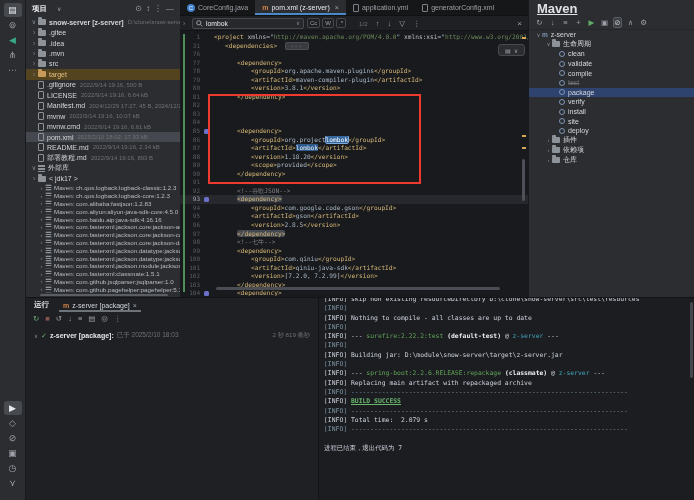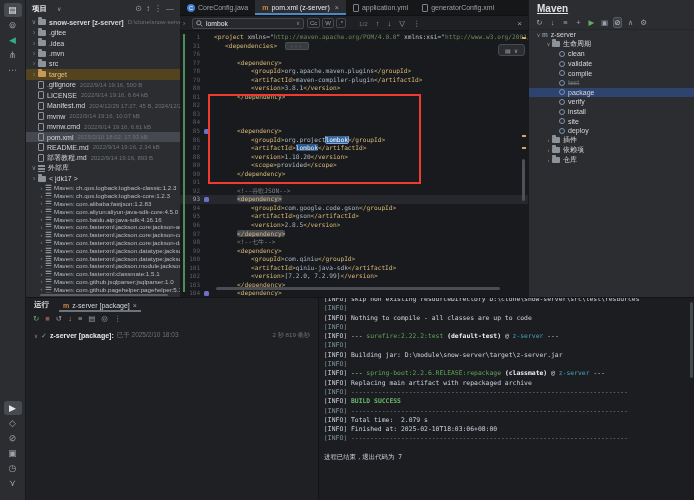--- a/index.html
+++ b/index.html
@@ -85,21 +85,21 @@
   .redbox{position:absolute;left:28px;top:63px;width:213px;height:90px;border:2px solid #ef3b2f;z-index:5;pointer-events:none;}
   .ewidget{position:absolute;left:318px;top:13px;width:27px;height:12px;background:#2b2d30;border:1px solid #474a50;
            border-radius:3px;display:flex;align-items:center;justify-content:center;gap:3px;color:#9da0a8;font-size:6px;z-index:6;}
   .etick{position:absolute;left:342px;width:4px;height:2px;background:#d7a759;}
   .ethumb{position:absolute;left:342px;width:3px;height:42px;background:#4d5157;border-radius:2px;top:128px;}
   .ehscroll{position:absolute;left:36px;top:256px;width:284px;height:3px;background:#4a4e54;border-radius:2px;}
 
   
   .maven{position:absolute;left:528px;top:0;width:166px;height:297px;background:#2b2d30;border-left:1px solid #191a1d;overflow:hidden;}
   .mhead{height:16px;display:flex;align-items:center;padding:0 8px;}
-  .mhead .ttl{font-weight:bold;font-size:10px;text-decoration:underline;}
+  .mhead .ttl{font-weight:bold;font-size:13px;text-decoration:underline;}
   .mtools{height:14px;display:flex;align-items:center;gap:4px;padding:0 6px;border-bottom:1px solid #242629;}
   .mtic{color:#9da0a8;font-size:7.5px;cursor:pointer;min-width:9px;text-align:center;}
   .mtic.green{color:#5fad65;}
   .mtic.boxed{border:1px solid #585c63;background:#3c3f44;border-radius:2px;color:#c9cdd4;}
   .mrow{height:9.6px;display:flex;align-items:center;white-space:nowrap;font-size:7px;color:#d5d7dd;}
   .mrow .ar{width:7px;flex:none;color:#868a91;font-size:5.5px;text-align:center;}
   .mrow.sel{background:#2e436e;}
   .mrow.skip .lbl{color:#6e7277;text-decoration:line-through;}
   .goalico{width:6px;height:6px;border:1px solid #7f96b5;border-radius:50%;margin-right:3px;flex:none;}
   .mmini{color:#7f96b5;font-weight:bold;font-size:6.5px;margin-right:3px;}
@@ -120,21 +120,21 @@
   .rnode .tm{color:#6e7277;font-size:6.5px;}
   .rnode .dur{position:absolute;right:8px;color:#6e7277;font-size:6.2px;}
 
   
   .term{position:absolute;left:318px;top:297px;width:376px;height:203px;background:#1b1d21;
         border-top:1px solid #131417;border-left:1px solid #131417;overflow:hidden;}
   .term-lines{margin-top:-3px;}
   .tl{height:9.3px;line-height:9.3px;white-space:pre;padding-left:5px;overflow:hidden;
       font-family:"DejaVu Sans Mono",monospace;font-size:6.4px;}
   .w-i{color:#ced3dc;} .w-p{color:#ced3dc;} .w-g{color:#62a457;} .w-b{color:#eceff4;font-weight:bold;}
-  .w-z{color:#44a6bd;} .w-d{color:#7d95a3;} .w-s{color:#6ab56c;font-weight:bold;}
+  .w-z{color:#44a6bd;} .w-d{color:#7d95a3;} .w-s{color:#6ab56c;font-weight:bold;text-decoration:underline;}
   .tscroll{position:absolute;right:1px;top:4px;width:3px;height:76px;background:#45484d;border-radius:2px;}
 </style>
 </head>
 <body>
 
 <div id="app">
 
   <div class="stripe">
     <div class="sgrp top">
         <div class="sico sel">▤</div>
@@ -526,33 +526,32 @@
       <span class="ttl">z-server [package]:</span>
       <span class="tm">已于 2025/2/10 18:03</span>
       <span class="dur">2 秒 819 毫秒</span>
     </div>
   </div>
 
   <div class="term">
     <div class="term-lines">
         <div class="tl"><span class="w-i">[INFO]</span><span class="w-p"> skip non existing resourceDirectory D:\clone\snow-server\src\test\resources</span></div>
         <div class="tl"><span class="w-d">[INFO]</span></div>
-        <div class="tl"><span class="w-i">[INFO]</span><span class="w-p"> Nothing to compile - all classes are up to code</span></div>
+        <div class="tl"><span class="w-i">[INFO]</span><span class="w-p"> Nothing to compile - all classes are up to date</span></div>
         <div class="tl"><span class="w-d">[INFO]</span></div>
         <div class="tl"><span class="w-i">[INFO]</span><span class="w-p"> --- </span><span class="w-g">surefire:2.22.2:test</span><span class="w-p"> </span><span class="w-b">(default-test)</span><span class="w-p"> @ </span><span class="w-z">z-server</span><span class="w-p"> ---</span></div>
         <div class="tl"><span class="w-d">[INFO]</span></div>
         <div class="tl"><span class="w-i">[INFO]</span><span class="w-p"> Building jar: D:\module\snow-server\target\z-server.jar</span></div>
         <div class="tl"><span class="w-d">[INFO]</span></div>
         <div class="tl"><span class="w-i">[INFO]</span><span class="w-p"> --- </span><span class="w-g">spring-boot:2.2.6.RELEASE:repackage</span><span class="w-p"> </span><span class="w-b">(classmate)</span><span class="w-p"> @ </span><span class="w-z">z-server</span><span class="w-p"> ---</span></div>
         <div class="tl"><span class="w-i">[INFO]</span><span class="w-p"> Replacing main artifact with repackaged archive</span></div>
         <div class="tl"><span class="w-d">[INFO] ------------------------------------------------------------------------</span></div>
         <div class="tl"><span class="w-i">[INFO]</span><span class="w-p"> </span><span class="w-s">BUILD SUCCESS</span></div>
         <div class="tl"><span class="w-d">[INFO] ------------------------------------------------------------------------</span></div>
         <div class="tl"><span class="w-i">[INFO]</span><span class="w-p"> Total time:  2.079 s</span></div>
-        <div class="tl"><span class="w-i">[INFO]</span><span class="w-p"> Finished at: 2025-02-10T18:03:06+08:00</span></div>
         <div class="tl"><span class="w-d">[INFO] ------------------------------------------------------------------------</span></div>
         <div class="tl"></div>
         <div class="tl"><span class="w-p">进程已结束，退出代码为 7</span></div>
       </div>
     <div class="tscroll"></div>
   </div>
 
 </div>
 
 </body></html>

